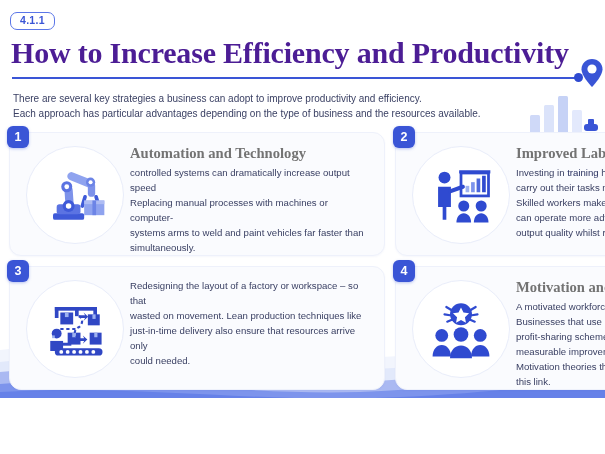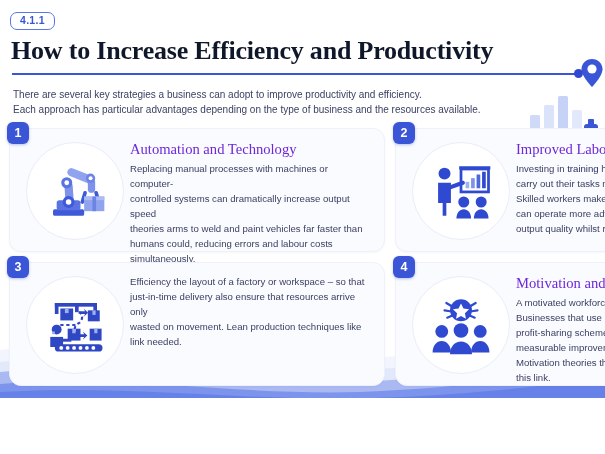--- a/index.html
+++ b/index.html
@@ -66,22 +66,22 @@
     font-weight: bold;
     font-size: 10.5px;
     letter-spacing: .3px;
     padding: 2.5px 9px 3px 9px;
     line-height: 1;
     background: #ffffff;
   }
   .page-title {
     font-family: "Liberation Serif", serif;
     font-weight: bold;
-    color: #0f172a;
-    font-size: 26px;
+    color: #4c1d95;
+    font-size: 30px;
     line-height: 1.04;
     margin: 7px 0 4px 1px;
     letter-spacing: -0.2px;
     white-space: nowrap;
   }
   .rule-wrap {
     position: relative;
     margin: 6px 0 0 2px;
     height: 8px;
   }
@@ -163,22 +163,22 @@
     justify-content: center;
     margin: 5px 6px 0 8px;
   }
   .card-body {
     flex: 1 1 auto;
     min-width: 0;
     padding-top: 4px;
   }
   .card-title {
     font-family: "Liberation Serif", serif;
-    font-weight: normal;
-    color: #6d28d9;
+    font-weight: bold;
+    color: #737373;
     font-size: 14.6px;
     line-height: 1.1;
     margin: 0 0 5px 0;
     white-space: nowrap;
   }
   .card-text {
     color: #3b4164;
     font-size: 9.6px;
     line-height: 1.56;
     margin: 0;
@@ -248,24 +248,23 @@
             <circle cx="53" cy="22" r="2.2" fill="#ffffff"></circle>
           <path d="M47 38 L44 48 M59 38 L62 48" stroke="#3f5ad8" stroke-width="4" stroke-linecap="round" fill="none"></path>
           <rect x="46" y="42" width="22" height="16" fill="#8fa3ef"></rect>
           <rect x="46" y="42" width="22" height="4" fill="#aebcf3"></rect>
           <rect x="55" y="42" width="4" height="16" fill="#6c84e6"></rect>
         </svg>
       </div>
       <div class="card-body">
         <div class="card-title">Automation and Technology</div>
         <div class="card-text">
+          <div>controlled systems can dramatically increase output speed</div>
           <div>Replacing manual processes with machines or computer-</div>
-          <div>controlled systems can dramatically increase output speed</div>
-          <div>theories arms to weld and paint vehicles far faster than</div>
-          <div>humans could, reducing errors and labour costs</div>
+          <div>systems arms to weld and paint vehicles far faster than</div>
           <div>simultaneously.</div>
         </div>
       </div>
     </div>
 
     <div class="card col-right">
       <div class="card-num">2</div>
       <div class="icon-circle">
         <svg viewBox="0 0 72 72" width="66" height="66">
           <circle cx="18" cy="17" r="6.5" fill="#2f4ad0"></circle>
@@ -323,24 +322,24 @@
           <circle cx="21" cy="61" r="2.1" fill="#ffffff"></circle>
             <circle cx="28" cy="61" r="2.1" fill="#ffffff"></circle>
           <circle cx="35" cy="61" r="2.1" fill="#ffffff"></circle>
             <circle cx="42" cy="61" r="2.1" fill="#ffffff"></circle>
           <circle cx="49" cy="61" r="2.1" fill="#ffffff"></circle>
             <circle cx="56" cy="61" r="2.1" fill="#ffffff"></circle>
         </svg>
       </div>
       <div class="card-body">
         <div class="card-text">
-          <div>Efficiency the layout of a factory or workspace – so that</div>
+          <div>Redesigning the layout of a factory or workspace – so that</div>
+          <div>wasted on movement. Lean production techniques like</div>
           <div>just-in-time delivery also ensure that resources arrive only</div>
-          <div>wasted on movement. Lean production techniques like</div>
-          <div>link needed.</div>
+          <div>could needed.</div>
         </div>
       </div>
     </div>
 
     <div class="card col-right">
       <div class="card-num">4</div>
       <div class="icon-circle">
         <svg viewBox="0 0 72 72" width="66" height="66">
           <g stroke="#2f4ad0" stroke-width="2.4" stroke-linecap="round">
             <path d="M20 12 L25 15"></path>

